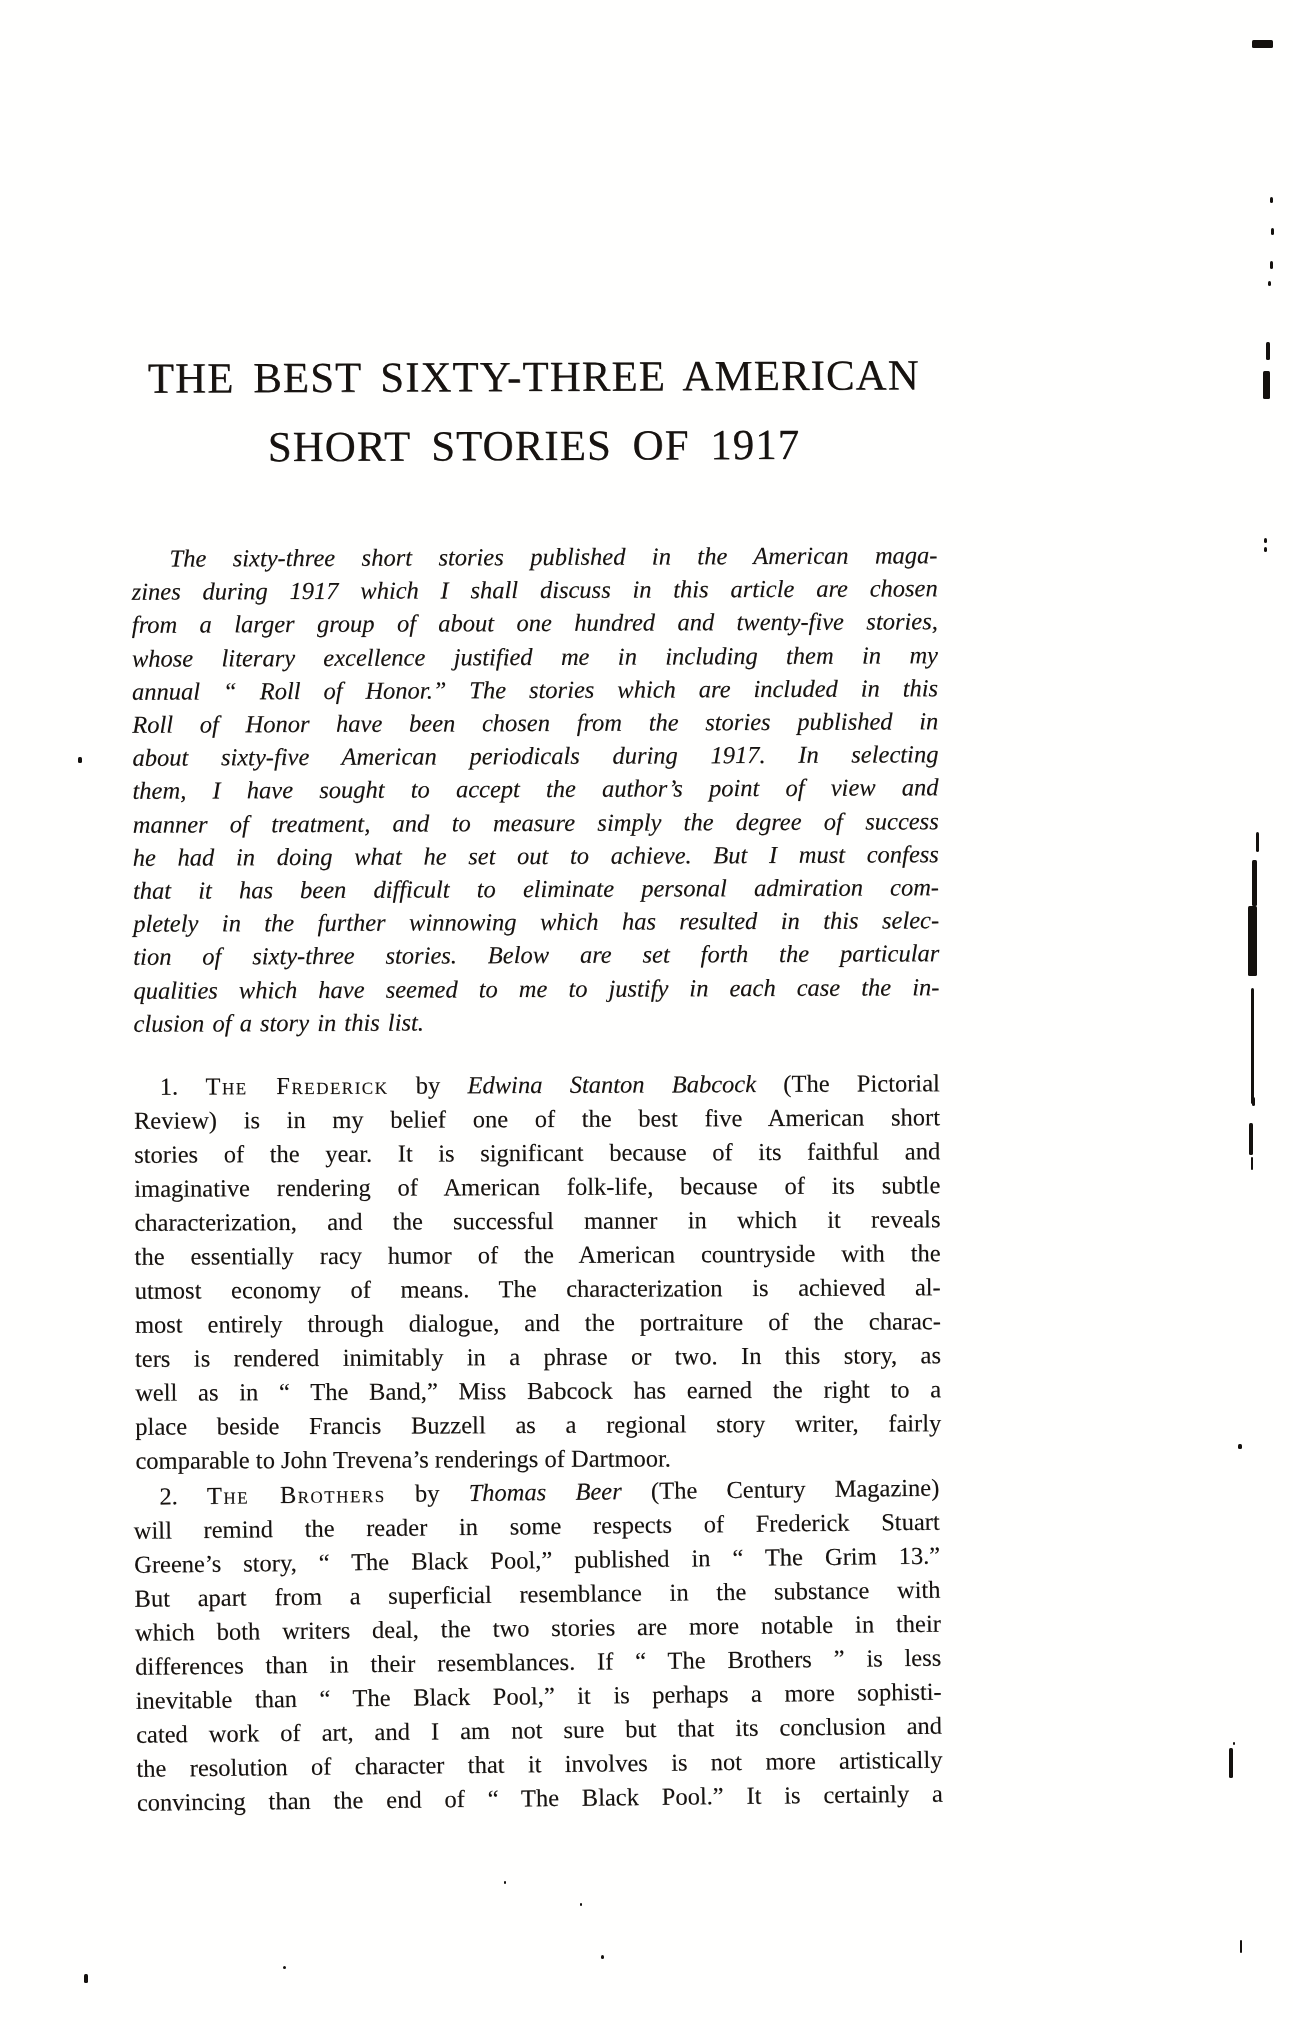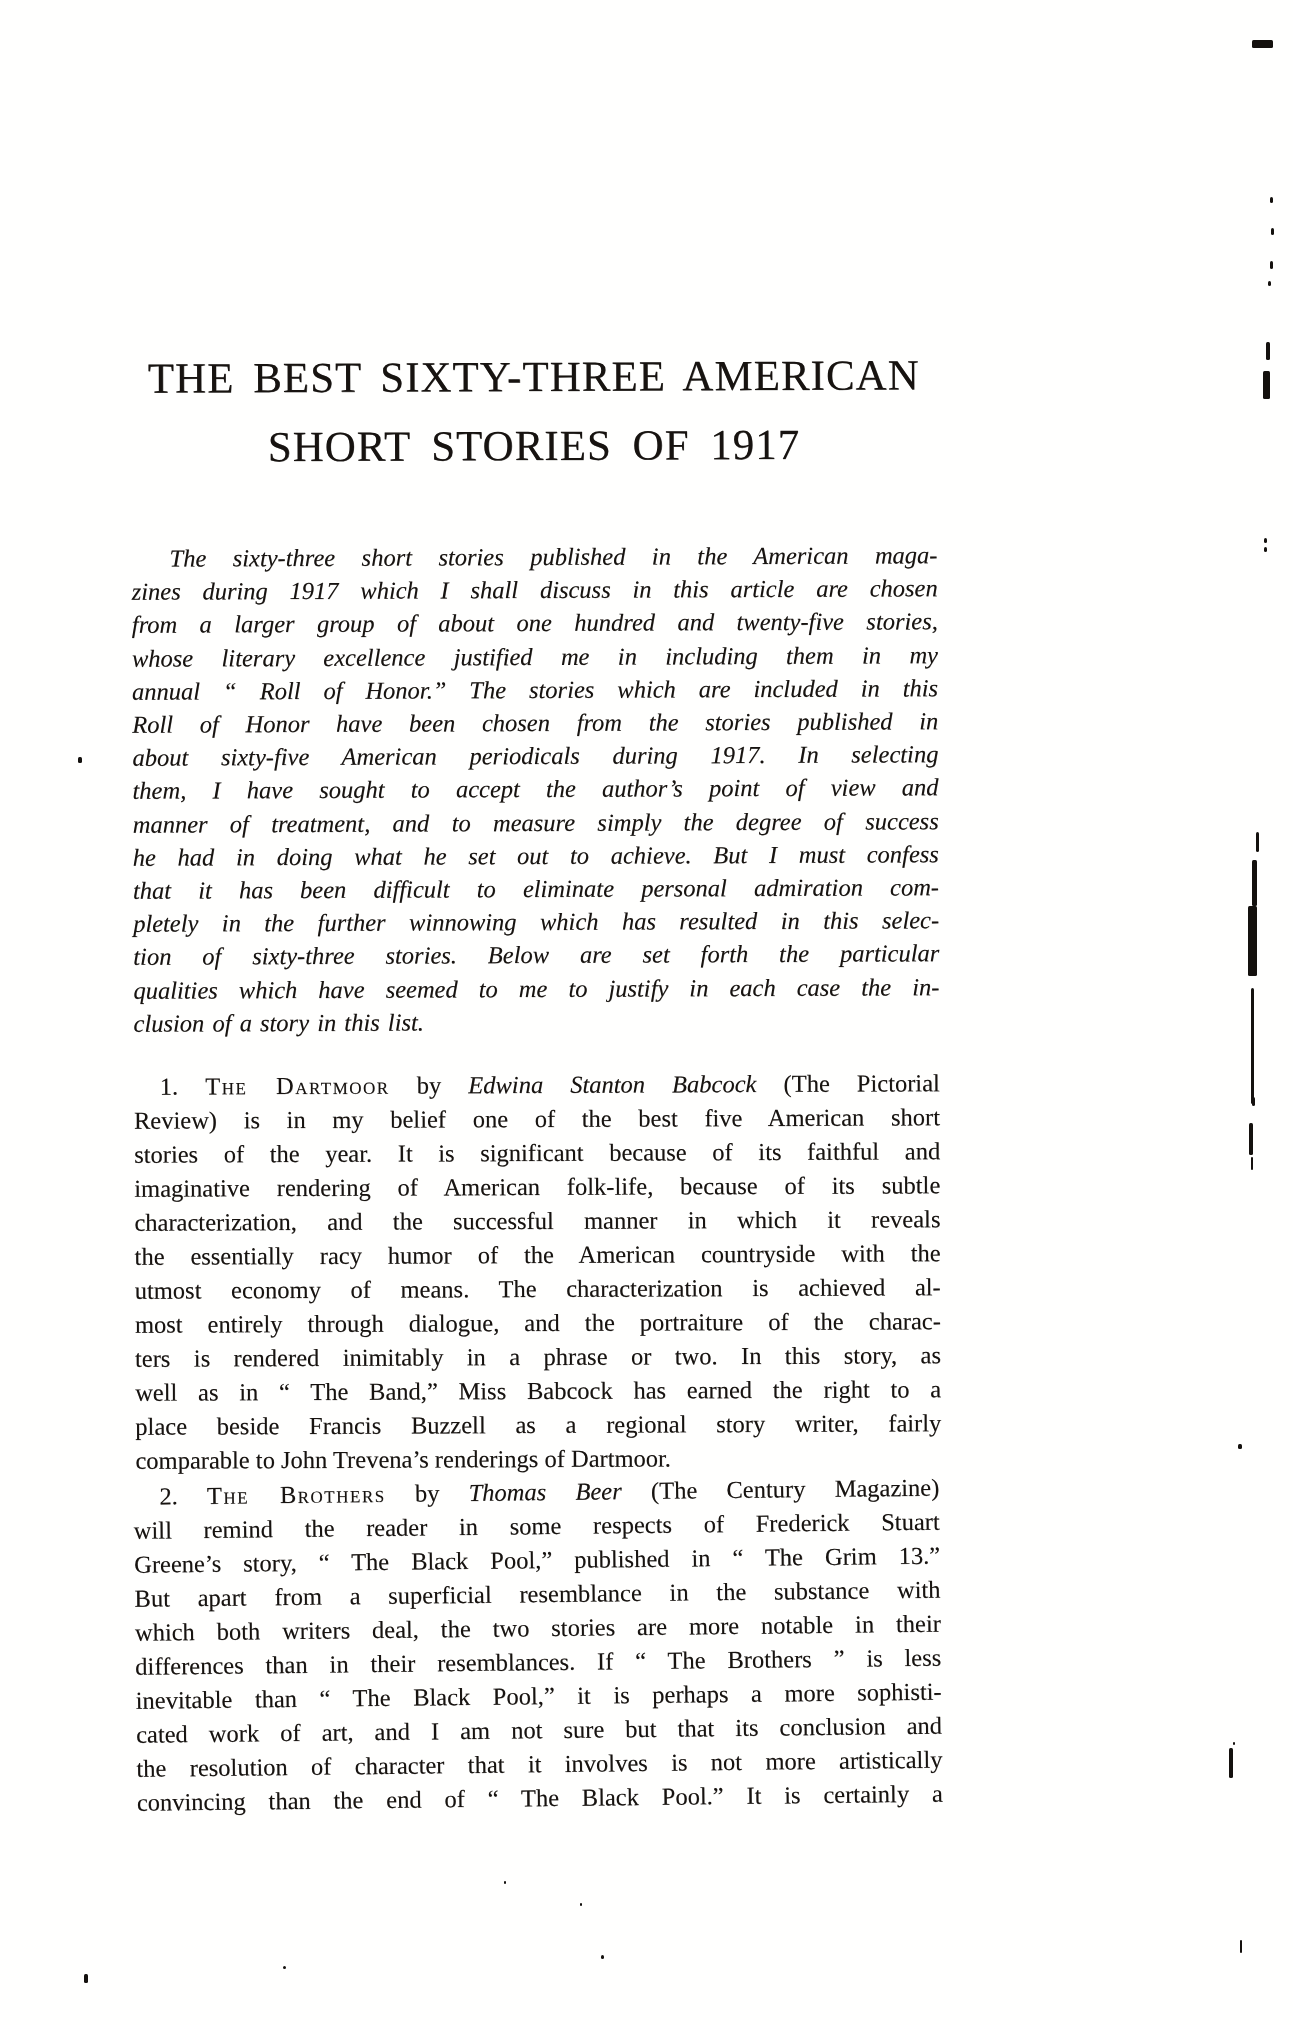--- a/index.html
+++ b/index.html
@@ -84,21 +84,21 @@
         <div class="tline">them, I have sought to accept the author’s point of view and</div>
         <div class="tline">manner of treatment, and to measure simply the degree of success</div>
         <div class="tline">he had in doing what he set out to achieve. But I must confess</div>
         <div class="tline">that it has been difficult to eliminate personal admiration com-</div>
         <div class="tline">pletely in the further winnowing which has resulted in this selec-</div>
         <div class="tline">tion of sixty-three stories. Below are set forth the particular</div>
         <div class="tline">qualities which have seemed to me to justify in each case the in-</div>
         <div class="tline lastline">clusion of a story in this list.</div>
       </div>
     <div class="para entry p1">
-        <div class="tline firstline">1. <span class="sc">The Dartmoor</span> by <span class="it">Edwina Stanton Babcock</span> (The Pictorial</div>
+        <div class="tline firstline">1. <span class="sc">The Frederick</span> by <span class="it">Edwina Stanton Babcock</span> (The Pictorial</div>
         <div class="tline">Review) is in my belief one of the best five American short</div>
         <div class="tline">stories of the year. It is significant because of its faithful and</div>
         <div class="tline">imaginative rendering of American folk-life, because of its subtle</div>
         <div class="tline">characterization, and the successful manner in which it reveals</div>
         <div class="tline">the essentially racy humor of the American countryside with the</div>
         <div class="tline">utmost economy of means. The characterization is achieved al-</div>
         <div class="tline">most entirely through dialogue, and the portraiture of the charac-</div>
         <div class="tline">ters is rendered inimitably in a phrase or two. In this story, as</div>
         <div class="tline">well as in “ The Band,” Miss Babcock has earned the right to a</div>
         <div class="tline">place beside Francis Buzzell as a regional story writer, fairly</div>

